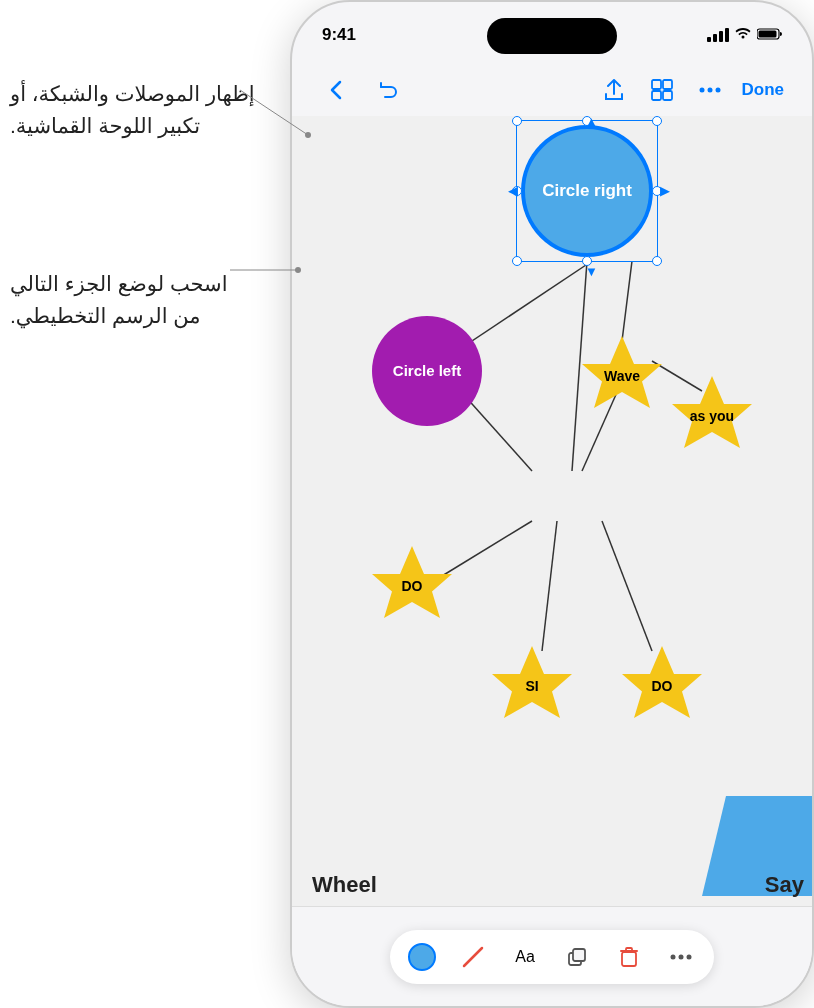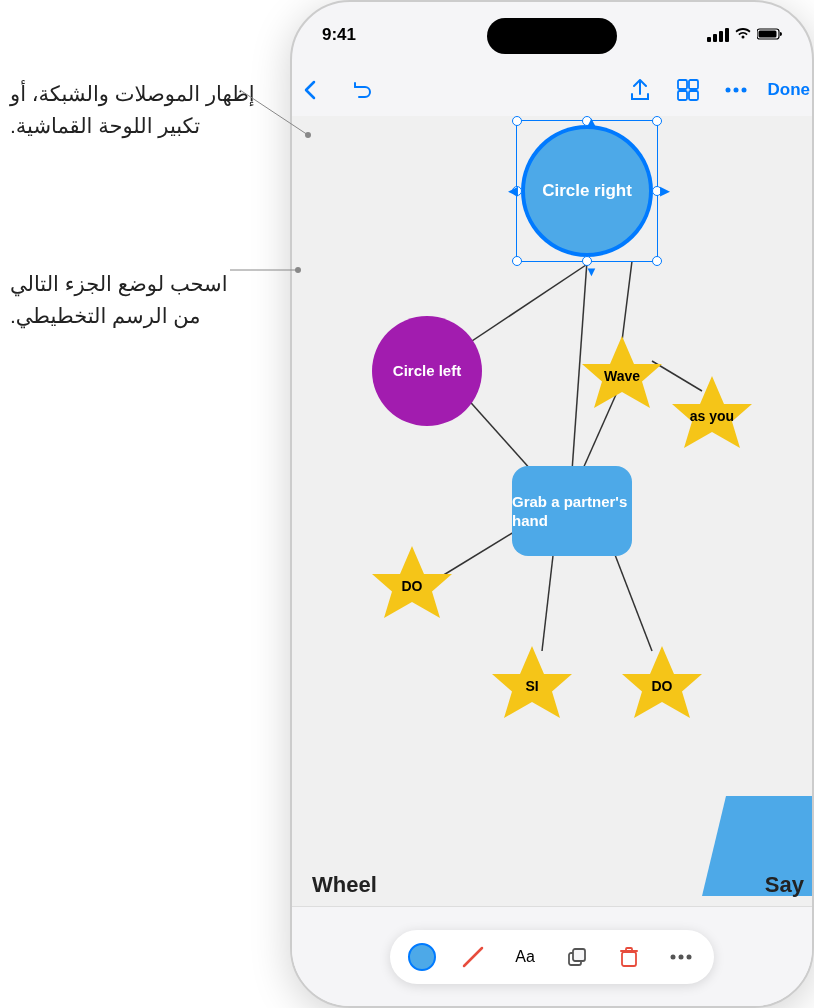--- a/index.html
+++ b/index.html
@@ -77,21 +77,21 @@
     
     .toolbar {
       position: absolute;
       top: 62px;
       left: 0; right: 0;
       height: 52px;
       background: #f5f5f7;
       display: flex;
       align-items: center;
       justify-content: space-between;
-      padding: 0 2px;
+      padding: 0 28px;
       z-index: 10;
     }
     .toolbar-left {
       display: flex; align-items: center; gap: 20px;
     }
     .toolbar-right {
       display: flex; align-items: center; gap: 16px;
     }
     .toolbar-btn {
       background: none; border: none; cursor: pointer;
@@ -435,25 +435,20 @@
 
     <div class="node star-shape node-wave">
       <span class="node-text">Wave</span>
     </div>
 
     <div class="node star-shape node-as-you">
       <span class="node-text">as
 you</span>
     </div>
 
-    <div class="node node-grab">
-      <span class="node-text">Grab a
-partner's
-hand</span>
-    </div>
 
     <div class="node star-shape node-do-left">
       <span class="node-text">DO</span>
     </div>
 
     <div class="node star-shape node-sl">
       <span class="node-text">SI</span>
     </div>
 
     <div class="node star-shape node-do-right">

